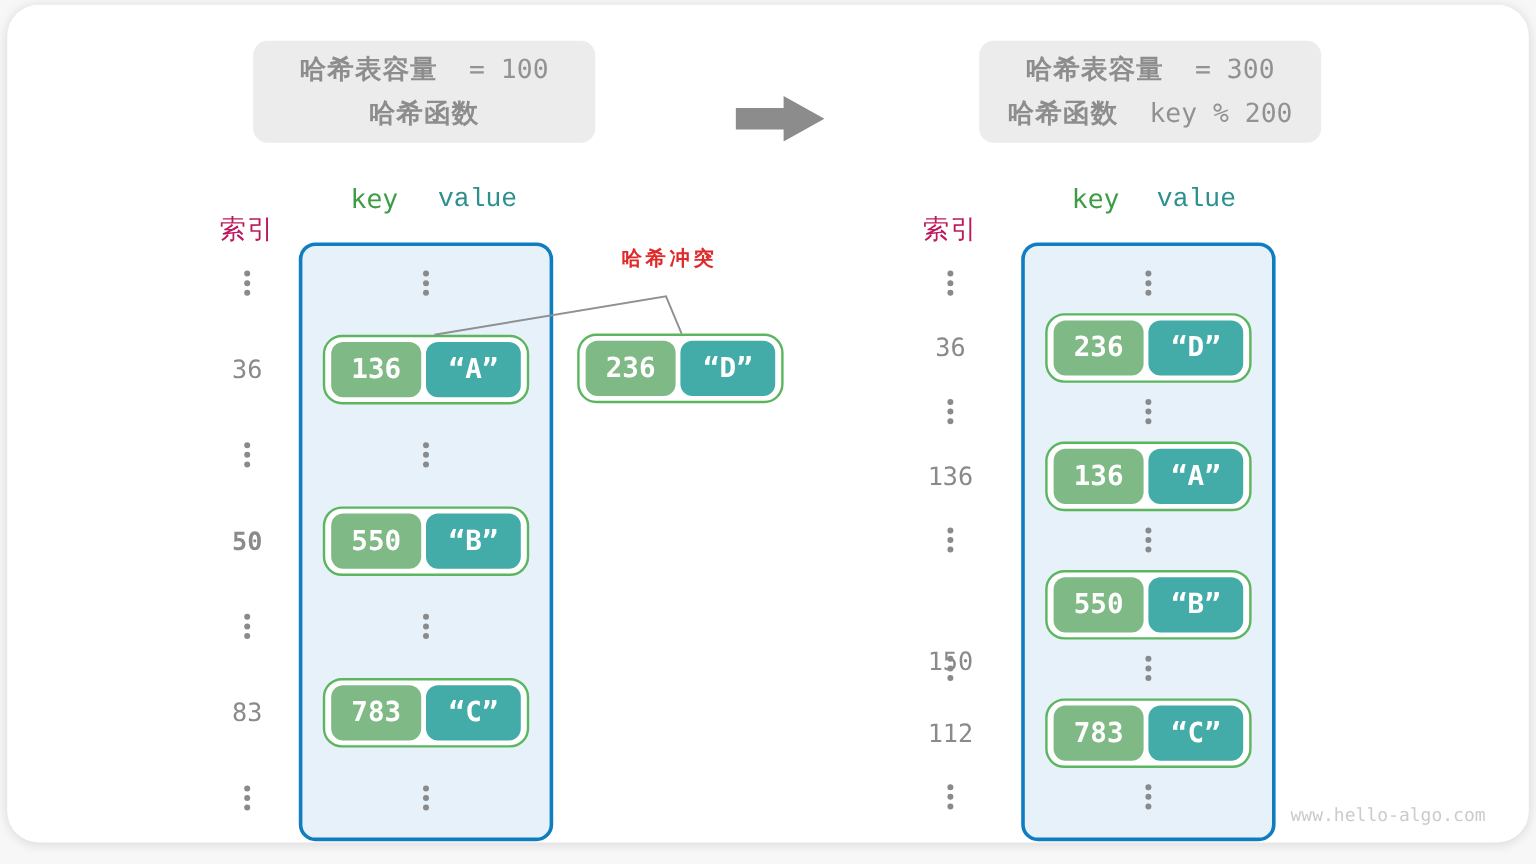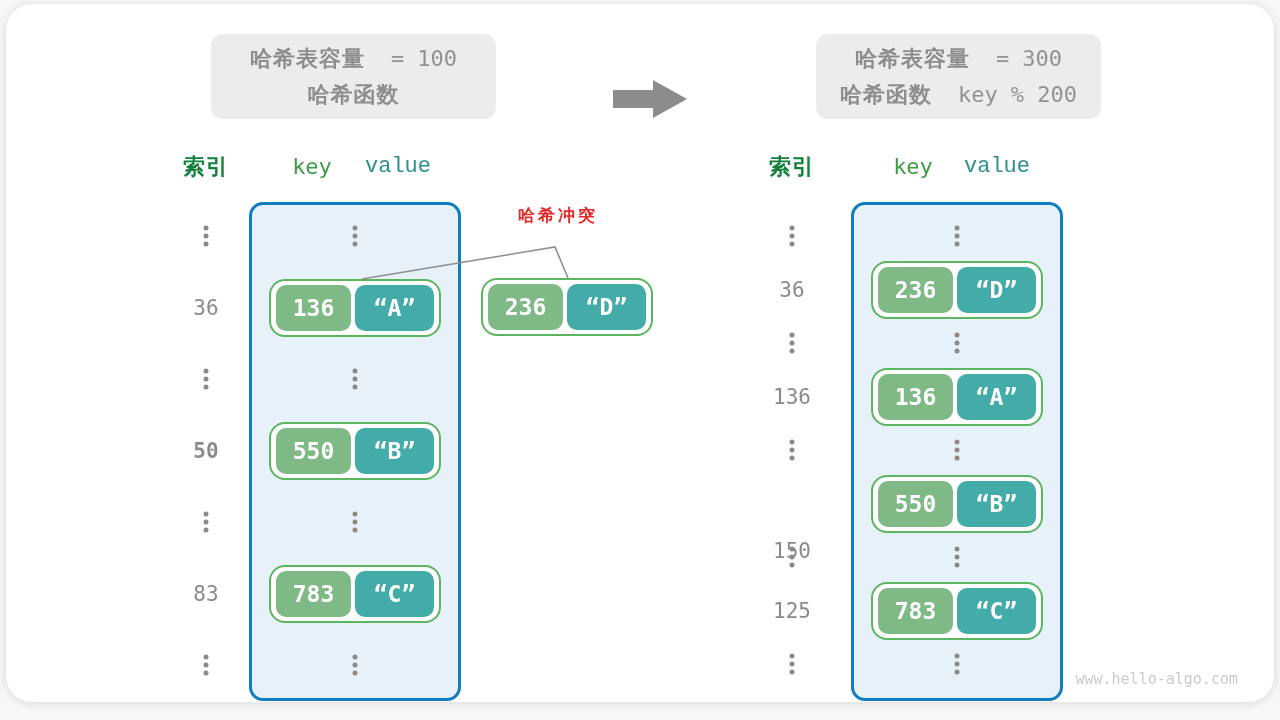--- a/index.html
+++ b/index.html
@@ -29,21 +29,21 @@
   
   .expand-title{
     position:absolute;left:540px;top:33px;width:216px;text-align:center;
     font-weight:bold;font-size:23px;color:#3b3b3b;letter-spacing:2px;white-space:nowrap;
   }
   .arrow{position:absolute;left:607px;top:76px;width:74px;height:38px;}
 
   
   .col-header{position:absolute;transform:translateX(-50%);white-space:nowrap;
     font-size:22px;line-height:26px;top:150px;}
-  .h-index{color:#15803d;font-weight:bold;letter-spacing:1px;}
+  .h-index{color:#be185d;font-weight:normal;letter-spacing:1px;margin-top:24px;}
   .h-key{font-family:"DejaVu Sans Mono", monospace;color:var(--greentext);}
   .h-value{font-family:Liberation Mono, monospace;color:var(--tealtext);}
 
   
   .bucket{
     position:absolute;top:198px;width:212px;height:499px;
     background:var(--bucketbg);
     border:3px solid var(--bucketborder);
     border-radius:14px;box-sizing:border-box;
   }
@@ -233,21 +233,21 @@
       <div class="dots" style="left: 786px; top: 553px;">
         <i></i>
         <i></i>
         <i></i>
       </div>
       <div class="dots" style="left: 951px; top: 553px;">
         <i></i>
         <i></i>
         <i></i>
       </div>
-      <div class="index-label" style="left: 786px; top: 606.5px;">125</div>
+      <div class="index-label" style="left: 786px; top: 606.5px;">112</div>
       <div class="pair" style="left: 951px; top: 606.5px;">
         <div class="cell cell-key">783</div>
         <div class="cell cell-value">“C”</div>
       </div>
       <div class="dots" style="left: 786px; top: 660px;">
         <i></i>
         <i></i>
         <i></i>
       </div>
       <div class="dots" style="left: 951px; top: 660px;">

